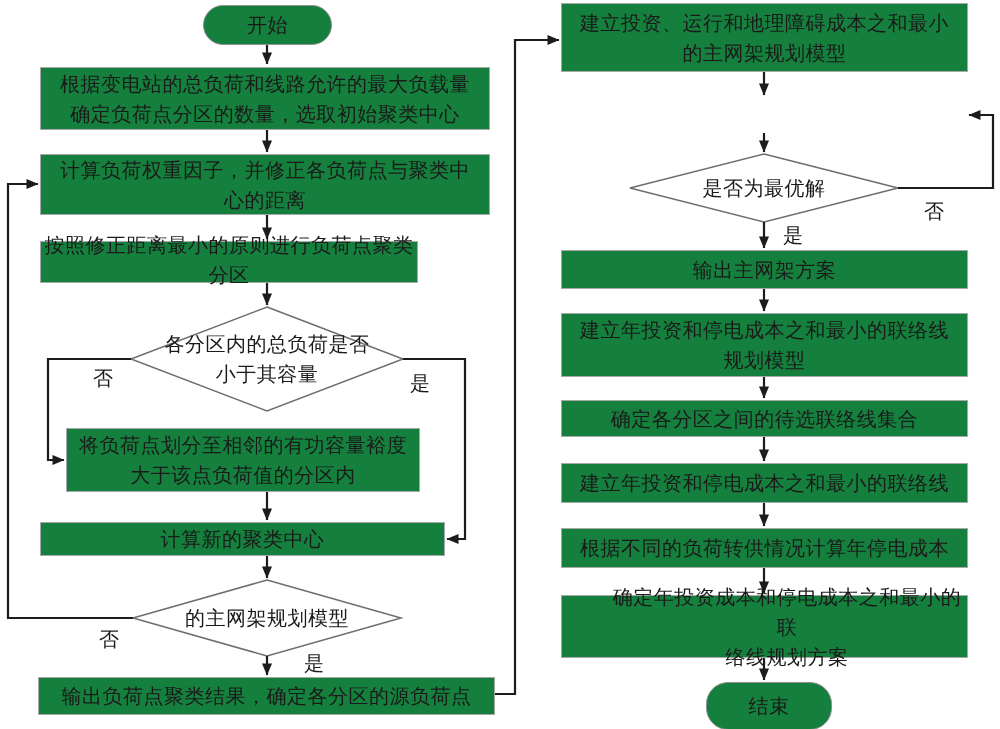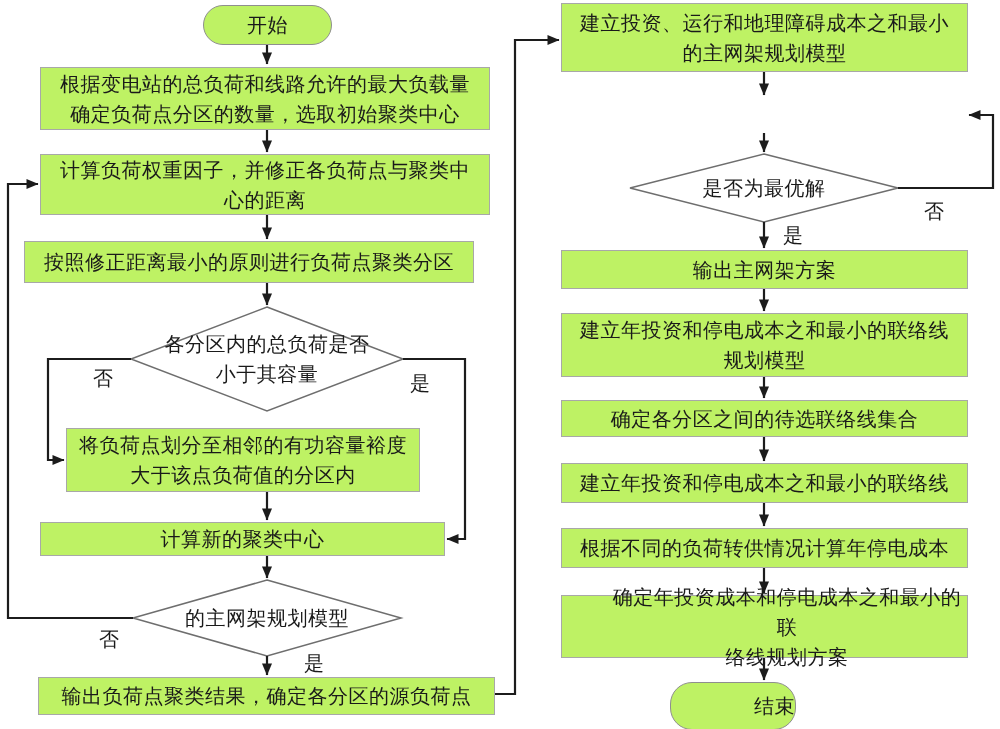--- a/index.html
+++ b/index.html
@@ -11,21 +11,21 @@
     color:#1a1a1a;
     overflow:hidden;
   }
   .wires{position:absolute;left:0;top:0;width:1000px;height:729px;}
   .node{
     position:absolute;
     box-sizing:border-box;
     display:flex;align-items:center;justify-content:center;
     text-align:center;
     border:1.6px solid #a8a8a8;
-    background:#bef264;
+    background:#15803d;
     font-size:20px;
     line-height:30px;
     letter-spacing:0.5px;
   }
   .node span{white-space:pre-line;}
   .pill{border-radius:22px;border-color:#8f8f8f;}
   .dtext{
     position:absolute;
     box-sizing:border-box;
     display:flex;align-items:center;justify-content:center;
@@ -89,21 +89,21 @@
   <div class="node" style="left:40px;top:67px;width:450px;height:63px;">
     <span>根据变电站的总负荷和线路允许的最大负载量
 确定负荷点分区的数量，选取初始聚类中心</span>
   </div>
 
   <div class="node" style="left:40px;top:154px;width:450px;height:61px;">
     <span>计算负荷权重因子，并修正各负荷点与聚类中
 心的距离</span>
   </div>
 
-  <div class="node" style="left:24px;top:241px;width:450px;height:42px;">
+  <div class="node" style="left:40px;top:241px;width:378px;height:42px;font-family:Liberation Mono, monospace;">
     <span>按照修正距离最小的原则进行负荷点聚类分区</span>
   </div>
 
   <div class="node" style="left:66px;top:428px;width:354px;height:64px;">
     <span>将负荷点划分至相邻的有功容量裕度
 大于该点负荷值的分区内</span>
   </div>
 
   <div class="node" style="left:40px;top:522px;width:405px;height:34px;">
     <span>计算新的聚类中心</span>
@@ -138,21 +138,21 @@
 
   <div class="node" style="left:561px;top:528px;width:407px;height:40px;">
     <span>根据不同的负荷转供情况计算年停电成本</span>
   </div>
 
   <div class="node" style="left:561px;top:595px;width:407px;height:63px;padding-left:45px;">
     <span>确定年投资成本和停电成本之和最小的联
 络线规划方案</span>
   </div>
 
-  <div class="node pill" style="left:670px;top:682px;width:126px;height:48px;justify-content:flex-end;">
+  <div class="node pill" style="left:706px;top:682px;width:126px;height:48px;">
     <span>结束</span>
   </div>
 
   <div class="dtext" style="left:147px;top:328px;width:240px;height:62px;">
     <span>各分区内的总负荷是否
 小于其容量</span>
   </div>
 
   <div class="dtext" style="left:147px;top:603px;width:240px;height:30px;">
     <span>的主网架规划模型</span>

